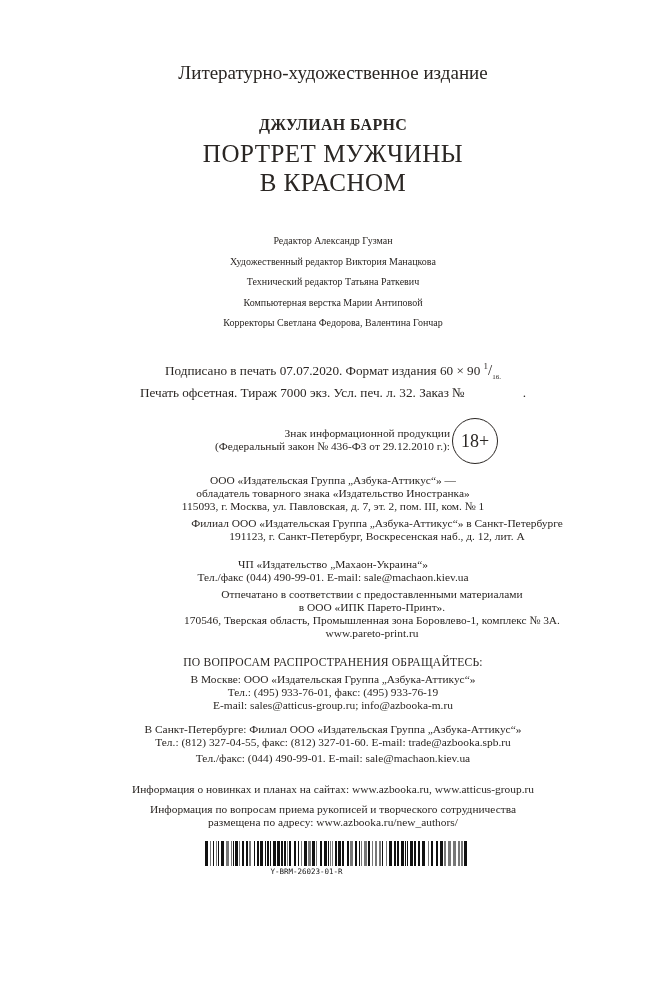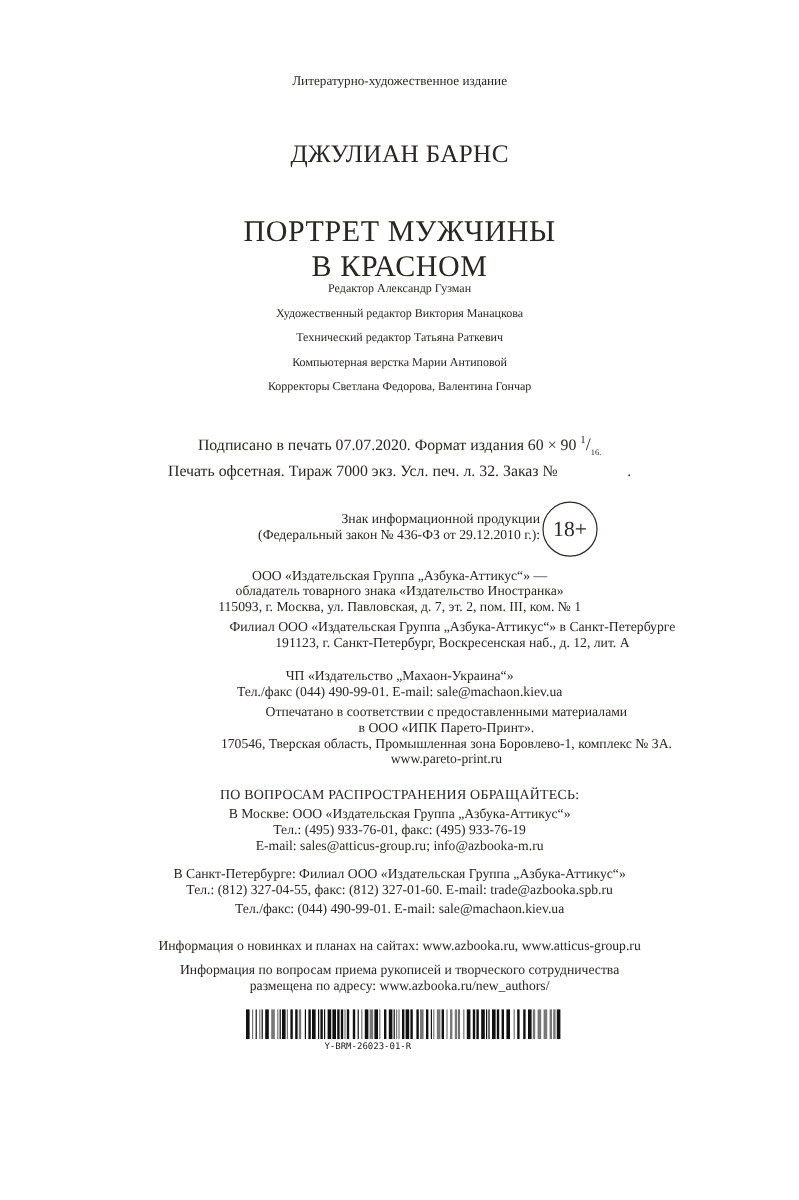--- a/index.html
+++ b/index.html
@@ -1,21 +1,21 @@
 <!DOCTYPE html>
 <html><head>
 <meta charset="utf-8">
 <style>
   html, body { margin: 0; padding: 0; background: #ffffff; }
   body { width: 666px; height: 1000px; position: relative; overflow: hidden;
          font-family: "Liberation Serif", "DejaVu Serif", serif; color: #2a2623; }
   .abs { position: absolute; left: 0; width: 666px; text-align: center; white-space: nowrap; }
-  .genre { top: 62px; font-size: 11px; }
-  .author { top: 116px; font-size: 21px; letter-spacing: 0.3px; }
-  .title { top: 139px; font-size: 25px; line-height: 29px; letter-spacing: 0.5px; margin-top: 40px; }
+  .genre { top: 62px; font-size: 19px; }
+  .author { top: 116px; font-size: 16px; letter-spacing: 0.3px; font-weight: bold; }
+  .title { top: 139px; font-size: 25px; line-height: 29px; letter-spacing: 0.5px; }
   .credits { top: 231px; font-size: 10px; line-height: 20.6px; }
   .print-info { top: 358px; font-size: 13.2px; line-height: 16px; }
   .print-info .fr-num { font-size: 9px; vertical-align: 6px; }
   .print-info .fr-slash { font-size: 15px; }
   .print-info .fr-den { font-size: 7px; vertical-align: -4px; }
   .print-info .blank { display: inline-block; width: 58px; }
   .age-label { top: 427px; left: 170px; width: 280px; text-align: right; font-size: 11.4px; line-height: 13px; }
   .age-badge { position: absolute; left: 452px; top: 418px; width: 46px; height: 46px;
                border: 1.3px solid #2a2623; border-radius: 50%; box-sizing: border-box;
                display: flex; align-items: center; justify-content: center; font-size: 18px; }

